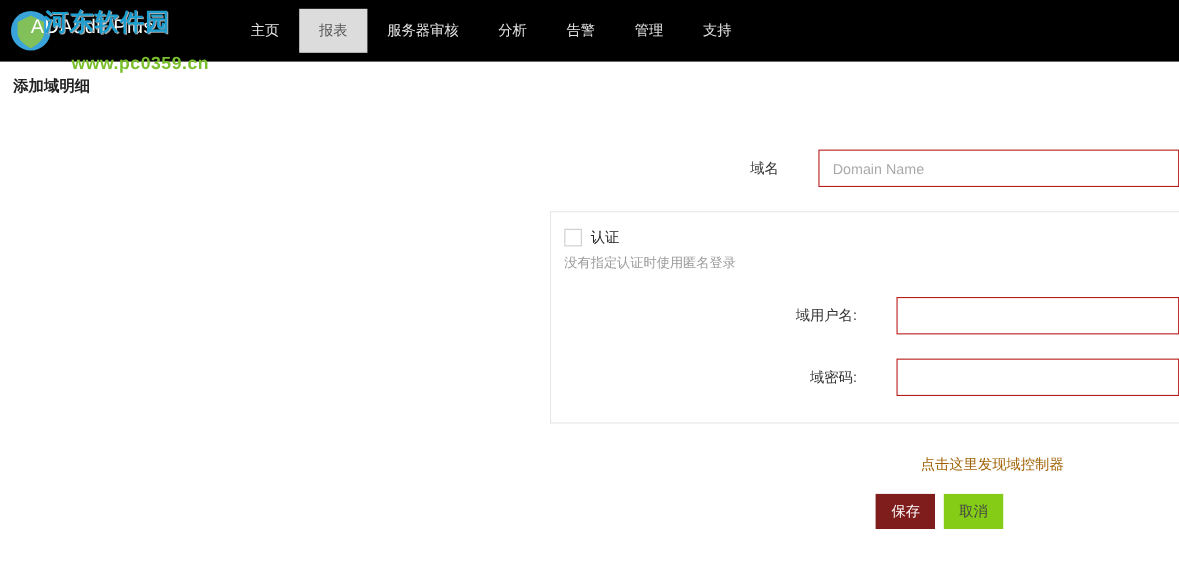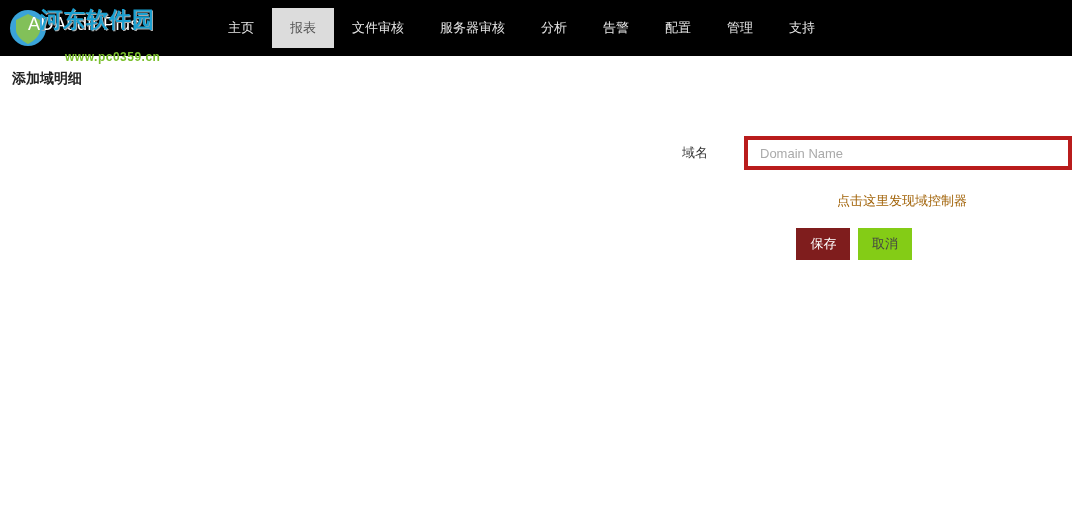--- a/index.html
+++ b/index.html
@@ -3,34 +3,34 @@
   <meta charset="utf-8">
   <style>
     * { margin: 0; padding: 0; box-sizing: border-box; }
     body { font-family: Arial, "Microsoft YaHei", sans-serif; font-size: 13px; color: #333; width: 1072px; }
     
     .topbar { height: 56px; background: #000000; display: flex; align-items: center; position: relative; }
     .logo-area { position: relative; width: 210px; height: 56px; }
     .logo-text { color: #fff; font-size: 18px; position: absolute; left: 28px; top: 14px; letter-spacing: 0.5px; font-weight: 400; }
     .logo-icon { position: absolute; left: 8px; top: 8px; width: 40px; height: 40px; }
     .overlay-wm1 { position: absolute; left: 40px; top: 5px; font-size: 22px; font-weight: bold; color: #1a9fd0; white-space: nowrap; text-shadow: 1px 1px 0 #aaa; z-index: 3; letter-spacing: 1px; }
-    .overlay-wm2 { position: absolute; left: 65px; top: 50px; font-size: 12px; font-weight: bold; color: #7abf2c; white-space: nowrap; z-index: 5; letter-spacing: 0.5px; }
+    .overlay-wm2 { position: absolute; left: 65px; top: 50px; font-size: 16px; font-weight: bold; color: #7abf2c; white-space: nowrap; z-index: 5; letter-spacing: 0.5px; }
     
     .nav { display: flex; height: 40px; }
     .nav-item { padding: 0 18px; color: #e6e6e6; font-size: 13px; display: flex; align-items: center; cursor: pointer; }
     .nav-item.active { background: #dcdcdc; color: #555; }
     
     .page-title { padding: 14px 12px 8px; font-size: 14px; font-weight: bold; color: #222; position: relative; z-index: 2; }
     
     .form-area { margin-left: 500px; margin-top: 40px; }
     .row { display: flex; align-items: center; margin-bottom: 22px; gap: 14px; }
     .lbl { width: 230px; text-align: right; padding-right: 22px; font-size: 13px; color: #333; }
     .inp { flex: 1; }
     .inp input[type=text], .inp input[type=password] {
-      width: 100%; height: 34px; border: 4px solid #b91c1c; padding: 0 12px; font-size: 13px; color: #555;
+      width: 100%; height: 34px; border: 1px solid #b91c1c; padding: 0 12px; font-size: 13px; color: #555;
     }
     .inp input::placeholder { color: #aaa; }
     
     .auth-block { border: 1px solid #e8e8e8; border-right: none; padding: 14px 0 24px 0; margin-bottom: 28px; }
     .auth-head { display: flex; align-items: center; padding-left: 12px; margin-bottom: 6px; }
     .chk { width: 16px; height: 16px; border: 1px solid #ccc; margin-right: 8px; background: #fff; display: inline-block; }
     .auth-text { font-size: 13px; color: #222; }
     .auth-note { color: #999; font-size: 12px; padding-left: 12px; margin-bottom: 22px; }
     .auth-block .row { margin-bottom: 22px; padding-right: 0; }
     .auth-block .row:last-child { margin-bottom: 0; }
@@ -52,43 +52,58 @@
     <svg class="logo-icon" viewBox="0 0 40 40">
       <circle cx="20" cy="20" r="18" fill="#3aa3d9"></circle>
       <path d="M20 6 L32 12 L32 22 C32 30 20 36 20 36 C20 36 8 30 8 22 L8 12 Z" fill="#8bc34a" opacity="0.9"></path>
     </svg>
     <span class="logo-text">ADAudit Plus</span>
     <span class="overlay-wm1">河东软件园</span>
   </div>
   <div class="nav">
     <div class="nav-item">主页</div>
     <div class="nav-item active">报表</div>
-    <div class="nav-item">文件审核</div>
     <div class="nav-item">服务器审核</div>
     <div class="nav-item">分析</div>
     <div class="nav-item">告警</div>
-    <div class="nav-item">配置</div>
     <div class="nav-item">管理</div>
     <div class="nav-item">支持</div>
   </div>
 </div>
 
 <span class="overlay-wm2">www.pc0359.cn</span>
 
 <div class="page-title">添加域明细</div>
 
 <div class="form-area">
 
   <div class="row">
     <div class="lbl">域名</div>
     <div class="inp">
       <input type="text" placeholder="Domain Name" style="">
     </div>
   </div>
 
+  <div class="auth-block">
+    <div class="auth-head">
+      <span class="chk"></span>
+      <span class="auth-text">认证</span>
+    </div>
+    <div class="auth-note">没有指定认证时使用匿名登录</div>
+
+    <div class="row">
+      <div class="lbl">域用户名:</div>
+      <div class="inp"><input type="text" style=""></div>
+    </div>
+
+    <div class="row">
+      <div class="lbl">域密码:</div>
+      <div class="inp"><input type="password" style=""></div>
+    </div>
+  </div>
 
   <div class="link-row">
     <a>点击这里发现域控制器</a>
   </div>
 
   <div class="btn-row">
     <button class="btn btn-save">保存</button>
     <button class="btn btn-cancel">取消</button>
   </div>
 

